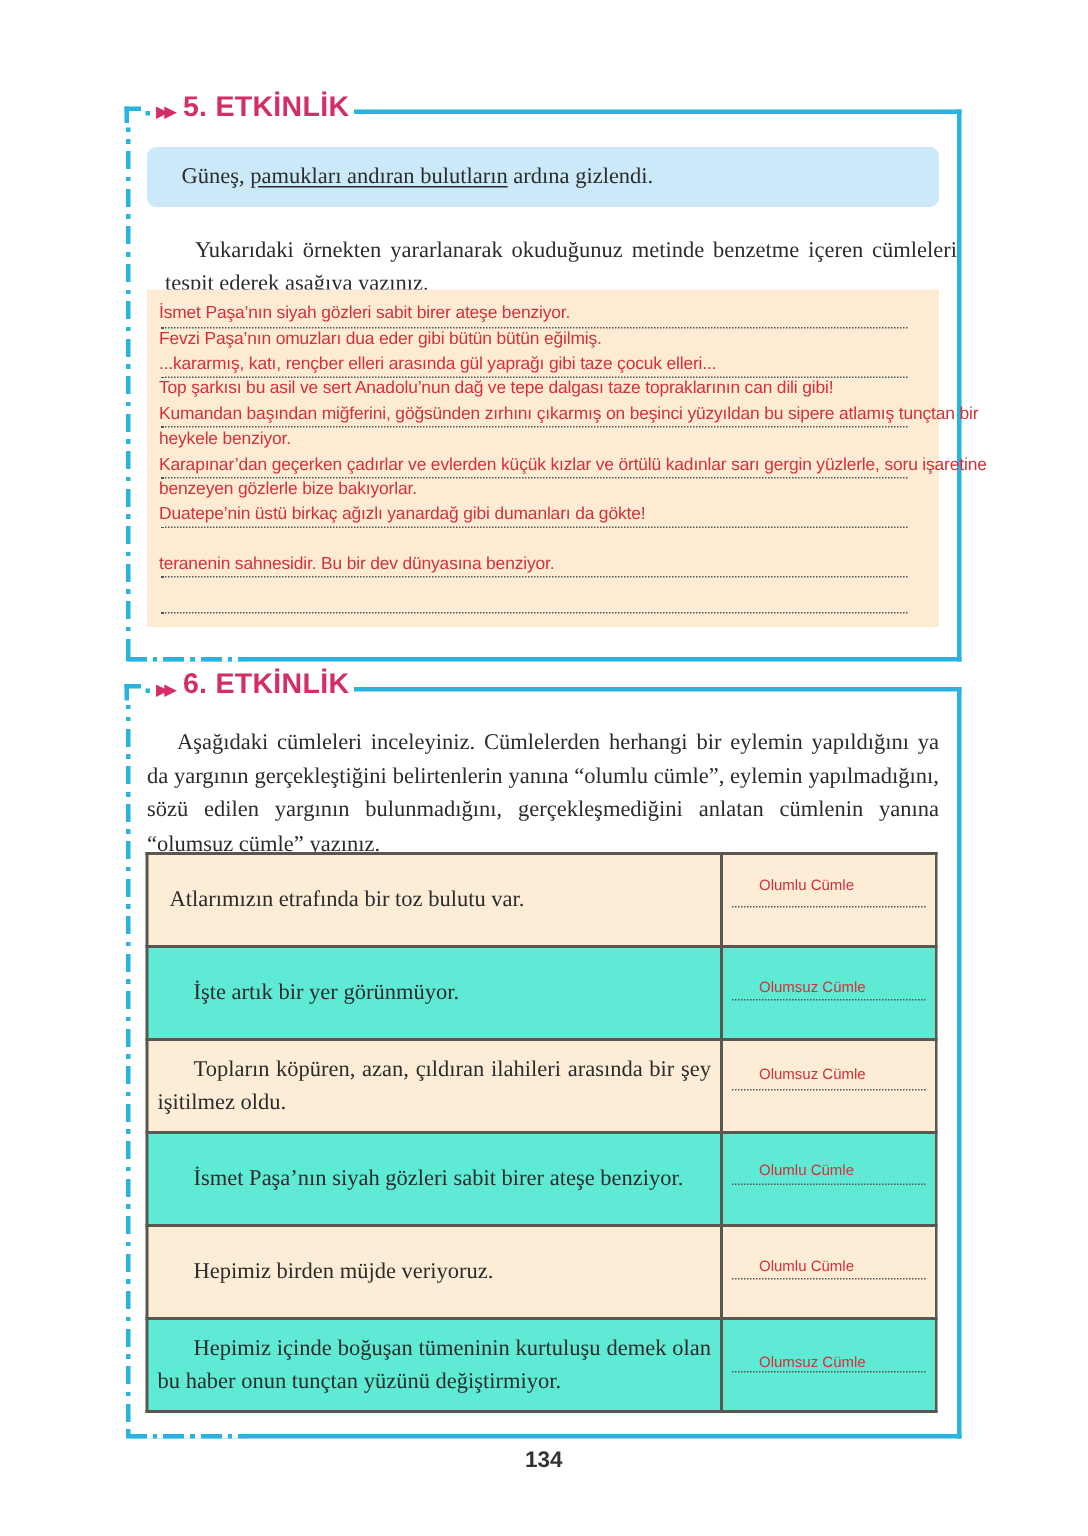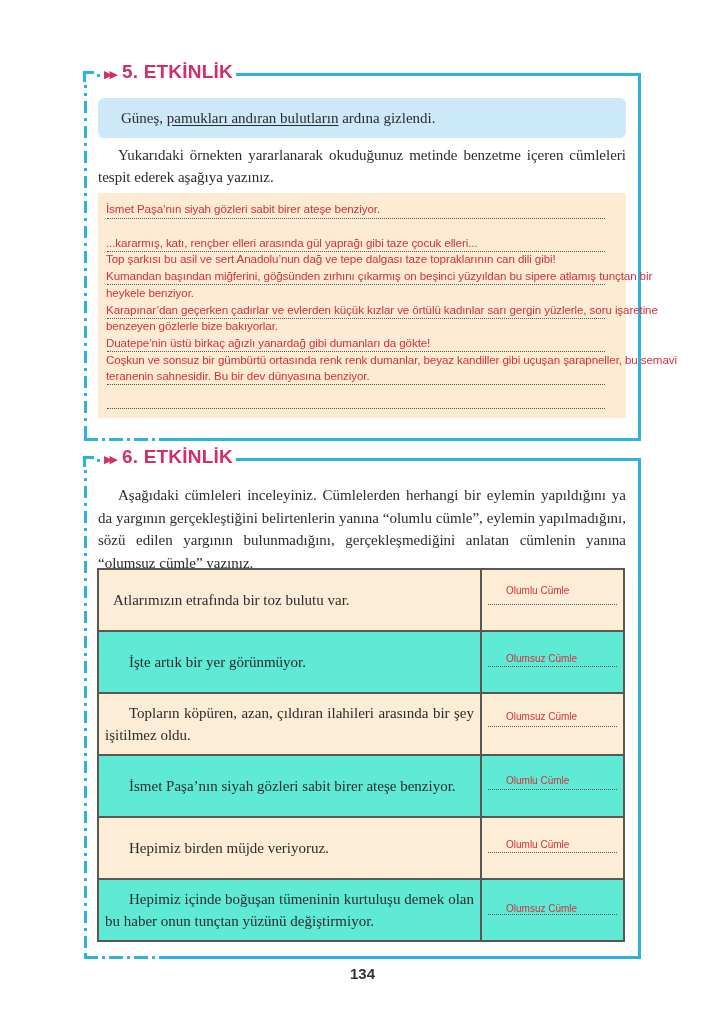--- a/index.html
+++ b/index.html
@@ -69,37 +69,37 @@
     <span class="corner"></span>
     <span class="dot"></span>
     <span class="arrows">▶▶</span>
     <span class="title">5. ETKİNLİK</span>
   </div>
 
   <div class="example-box">
     <span>Güneş, </span><u>pamukları andıran bulutların</u><span> ardına gizlendi.</span>
   </div>
 
-  <p class="instr" style="left:12px; top:68px; width:528px; margin:0; text-indent:20px;">Yukarıdaki örnekten yararlanarak okuduğunuz metinde benzetme içeren cümleleri tespit ederek aşağıya yazınız.</p>
+  <p class="instr" style="left:12px; top:68px; width:528px; margin:12px; text-indent:20px;">Yukarıdaki örnekten yararlanarak okuduğunuz metinde benzetme içeren cümleleri tespit ederek aşağıya yazınız.</p>
 
   <div class="answer-box">
     <div class="answer-line" style="top:9px;">İsmet Paşa’nın siyah gözleri sabit birer ateşe benziyor.</div>
     <div class="dotline" style="top:25px;"></div>
+    <div class="answer-line" style="top:26px;">Fevzi Paşa’nın omuzları dua eder gibi bütün bütün eğilmiş.</div>
     <div class="answer-line" style="top:43px;">...kararmış, katı, rençber elleri arasında gül yaprağı gibi taze çocuk elleri...</div>
     <div class="dotline" style="top:58px;"></div>
     <div class="answer-line" style="top:59px;">Top şarkısı bu asil ve sert Anadolu’nun dağ ve tepe dalgası taze topraklarının can dili gibi!</div>
     <div class="answer-line" style="top:76px;">Kumandan başından miğferini, göğsünden zırhını çıkarmış on beşinci yüzyıldan bu sipere atlamış tunçtan bir</div>
     <div class="dotline" style="top:91px;"></div>
     <div class="answer-line" style="top:93px;">heykele benziyor.</div>
     <div class="answer-line" style="top:110px;">Karapınar’dan geçerken çadırlar ve evlerden küçük kızlar ve örtülü kadınlar sarı gergin yüzlerle, soru işaretine</div>
     <div class="dotline" style="top:125px;"></div>
     <div class="answer-line" style="top:126px;">benzeyen gözlerle bize bakıyorlar.</div>
     <div class="answer-line" style="top:143px;">Duatepe’nin üstü birkaç ağızlı yanardağ gibi dumanları da gökte!</div>
     <div class="dotline" style="top:158px;"></div>
-    <div class="answer-line" style="top:160px;">Coşkun ve sonsuz bir gümbürtü ortasında renk renk dumanlar, beyaz kandiller gibi uçuşan şarapneller, bu semavi</div>
     <div class="answer-line" style="top:176px;">teranenin sahnesidir. Bu bir dev dünyasına benziyor.</div>
     <div class="dotline" style="top:191px;"></div>
     <div class="dotline" style="top:215px;"></div>
   </div>
 </section>
 
 <section class="frame" style="top:458px; height:495px;">
   <div class="left-dash"></div>
   <div class="bottom-mask"></div>
   <div class="bottom-dash"></div>

